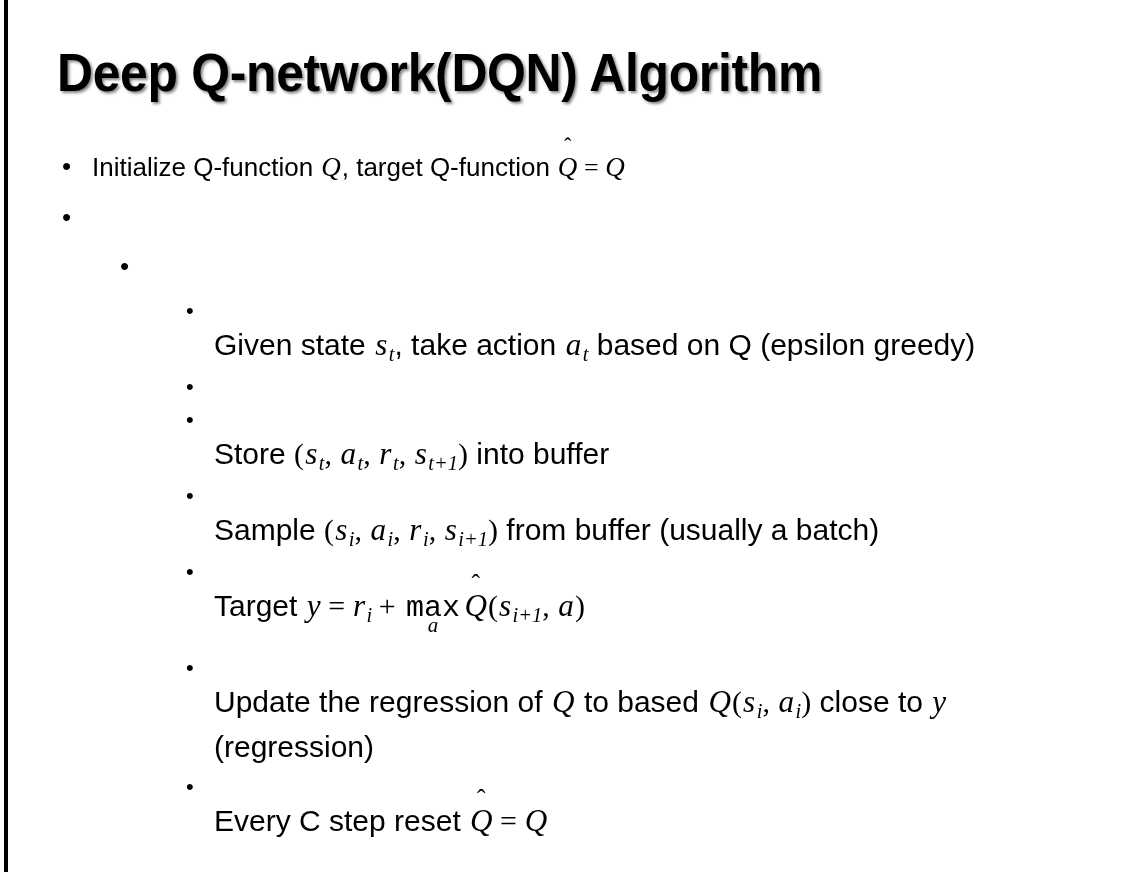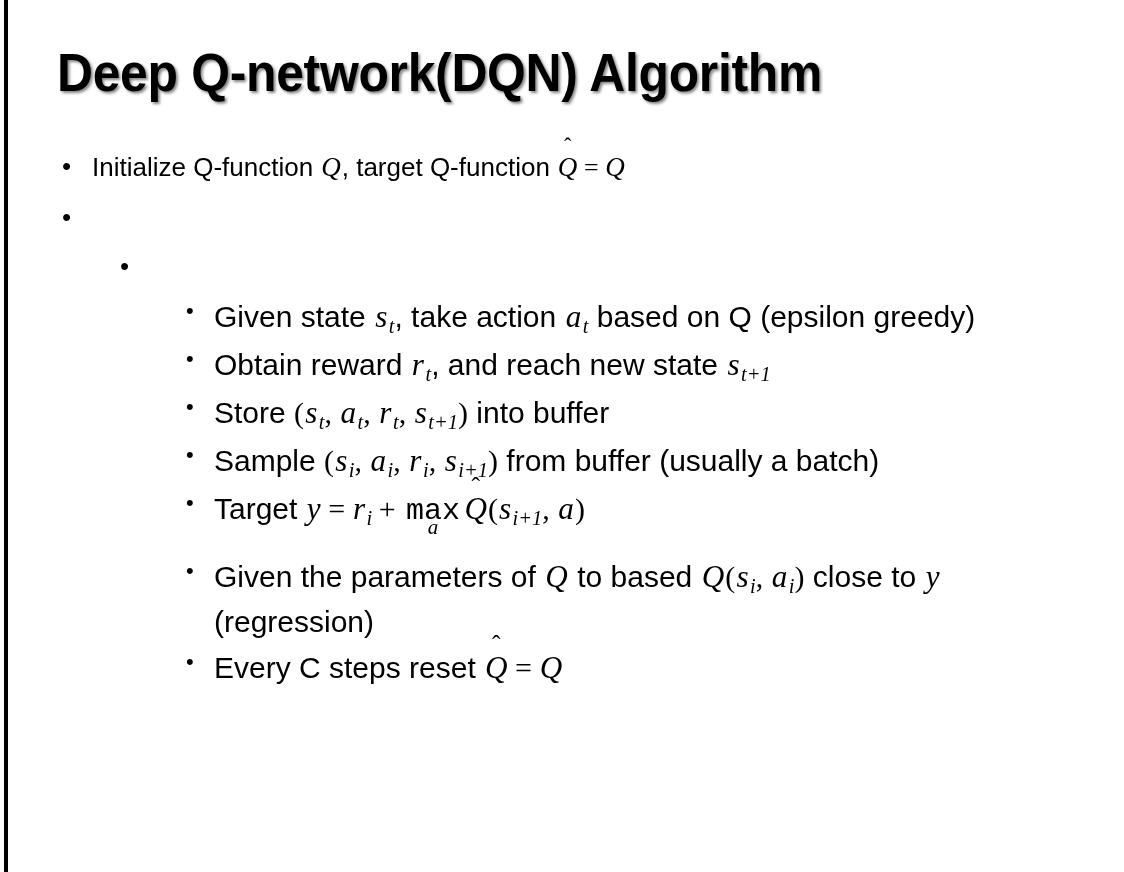--- a/index.html
+++ b/index.html
@@ -67,21 +67,21 @@
     font-size: 26px;
     line-height: 1.42;
     color: #000000;
   }
   .lvl3 .marker { width: 28px; font-size: 22px; }
 
   .txt {
     flex: 1 1 auto;
     max-width: 880px;
   }
-  .lvl3 .txt { max-width: 872px; }
+  .lvl3 .txt { max-width: 872px; margin-top: 28px; }
 
   
   .mi {
     font-family: "Liberation Serif", "DejaVu Serif", serif;
     font-style: italic;
     font-size: 1.04em;
     padding: 0 0.035em;
   }
   .mn {
     font-family: "Liberation Serif", "DejaVu Serif", serif;
@@ -166,42 +166,41 @@
       <span class="marker">•</span>
     </div>
 
     <div class="bullet-row lvl3">
       <span class="marker">•</span>
       <span class="txt"><span>Given state </span><span class="mi">s</span><span class="sub">t</span><span>, take action </span><span class="mi">a</span><span class="sub">t</span><span> based on Q (epsilon greedy)</span></span>
     </div>
 
     <div class="bullet-row lvl3">
       <span class="marker">•</span>
-      <span class="txt"><span>Obtain reward </span><span class="mi">r</span><span class="sub">t</span><span>, and reach new state </span><span class="mi">s</span><span class="sub">t+1</span></span>
     </div>
 
     <div class="bullet-row lvl3">
       <span class="marker">•</span>
       <span class="txt"><span>Store </span><span class="mn">(</span><span class="mi">s</span><span class="sub">t</span><span class="mn">, </span><span class="mi">a</span><span class="sub">t</span><span class="mn">, </span><span class="mi">r</span><span class="sub">t</span><span class="mn">, </span><span class="mi">s</span><span class="sub">t+1</span><span class="mn">)</span><span> into buffer</span></span>
     </div>
 
     <div class="bullet-row lvl3">
       <span class="marker">•</span>
       <span class="txt"><span>Sample </span><span class="mn">(</span><span class="mi">s</span><span class="sub">i</span><span class="mn">, </span><span class="mi">a</span><span class="sub">i</span><span class="mn">, </span><span class="mi">r</span><span class="sub">i</span><span class="mn">, </span><span class="mi">s</span><span class="sub">i+1</span><span class="mn">)</span><span> from buffer (usually a batch)</span></span>
     </div>
 
     <div class="bullet-row lvl3" style="margin-bottom:22px;">
       <span class="marker">•</span>
       <span class="txt"><span>Target </span><span class="mi">y</span><span class="mrel">=</span><span class="mi">r</span><span class="sub">i</span><span class="mrel">+</span><span class="underop"><span class="top">max</span><span class="bot">a</span></span><span class="hat"><span class="acc">̂</span><span>Q</span></span><span class="mn">(</span><span class="mi">s</span><span class="sub">i+1</span><span class="mn">, </span><span class="mi">a</span><span class="mn">)</span></span>
     </div>
 
     <div class="bullet-row lvl3">
       <span class="marker">•</span>
-      <span class="txt"><span>Given the parameters of </span><span class="mi">Q</span><span> to based </span><span class="mi">Q</span><span class="mn">(</span><span class="mi">s</span><span class="sub">i</span><span class="mn">, </span><span class="mi">a</span><span class="sub">i</span><span class="mn">)</span><span> close to </span><span class="mi">y</span><span> (regression)</span></span>
-    </div>
-
-    <div class="bullet-row lvl3">
-      <span class="marker">•</span>
-      <span class="txt"><span>Every C steps reset </span><span class="hat"><span class="acc">̂</span><span>Q</span></span><span class="mrel">=</span><span class="mi">Q</span></span>
+      <span class="txt"><span>Update the regression of </span><span class="mi">Q</span><span> to based </span><span class="mi">Q</span><span class="mn">(</span><span class="mi">s</span><span class="sub">i</span><span class="mn">, </span><span class="mi">a</span><span class="sub">i</span><span class="mn">)</span><span> close to </span><span class="mi">y</span><span> (regression)</span></span>
+    </div>
+
+    <div class="bullet-row lvl3">
+      <span class="marker">•</span>
+      <span class="txt"><span>Every C step reset </span><span class="hat"><span class="acc">̂</span><span>Q</span></span><span class="mrel">=</span><span class="mi">Q</span></span>
     </div>
 
   </div>
 </div>
 
 </body></html>

